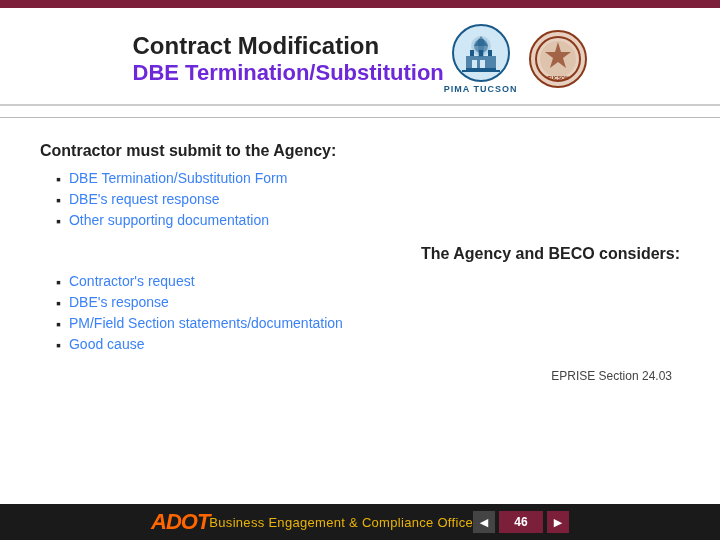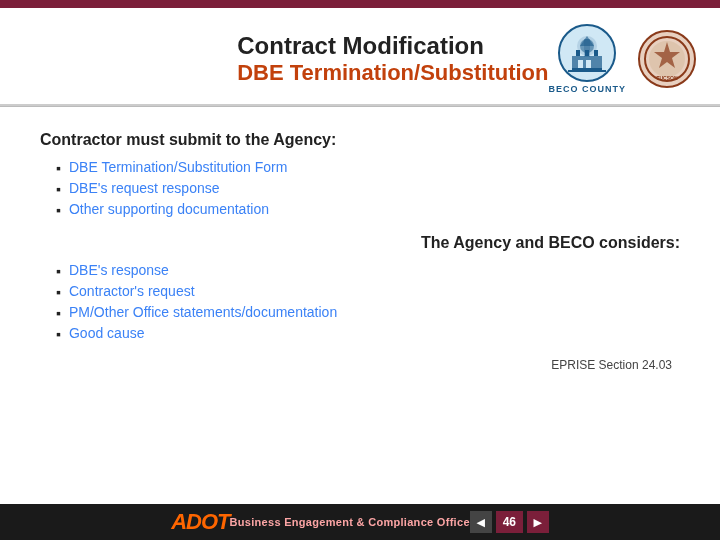--- a/index.html
+++ b/index.html
@@ -16,40 +16,40 @@
     .top-bar {
       width: 100%;
       height: 8px;
       background: #7b1f3a;
     }
 
     .header {
       padding: 16px 24px 10px 24px;
       display: flex;
       align-items: center;
-      justify-content: flex-end;
+      justify-content: center;
       border-bottom: 2px solid #ccc;
-      margin-bottom: 0;
+      margin-bottom: 11px;
     }
 
     .header-titles {
       display: flex;
       flex-direction: column;
     }
 
     .header-title-main {
       font-size: 24px;
       font-weight: bold;
       color: #222;
     }
 
     .header-title-sub {
       font-size: 22px;
       font-weight: bold;
-      color: #c2410c;
+      color: #6d28d9;
     }
 
     .header-logos {
       display: flex;
       align-items: center;
       gap: 12px;
     }
 
     .logo-pima {
       display: flex;
@@ -153,23 +153,23 @@
     .adot-logo {
       font-size: 22px;
       font-weight: 900;
       font-style: italic;
       color: #ff6600;
       letter-spacing: -1px;
       font-family: Arial Black, sans-serif;
     }
 
     .footer-center {
-      font-size: 11px;
-      color: #fca5a5;
-      font-weight: bold;
+      font-size: 13px;
+      color: #eab308;
+      font-weight: normal;
       letter-spacing: 0.3px;
     }
 
     .footer-nav {
       display: flex;
       align-items: center;
       gap: 4px;
     }
 
     .nav-btn {
@@ -182,21 +182,21 @@
       color: #fff;
       font-size: 11px;
       cursor: pointer;
     }
 
     .nav-btn.active {
       background: #7b1f3a;
     }
 
     .page-num {
-      width: 27px;
+      width: 44px;
       height: 22px;
       background: #7b1f3a;
       display: flex;
       align-items: center;
       justify-content: center;
       color: #fff;
       font-size: 12px;
       font-weight: bold;
     }
 
@@ -230,21 +230,21 @@
           <rect x="32" y="22" width="4" height="6" fill="#1a5a8a"></rect>
           <ellipse cx="25" cy="18" rx="7" ry="7" fill="#1a5a8a" opacity="0.5"></ellipse>
           <rect x="22" y="11" width="6" height="18" fill="#1a5a8a" opacity="0.3"></rect>
           <polygon points="25,8 18,18 32,18" fill="#1a5a8a" opacity="0.6"></polygon>
           <rect x="10" y="40" width="30" height="3" fill="#1a5a8a"></rect>
           <rect x="16" y="32" width="5" height="8" fill="#d0e8f5"></rect>
           <rect x="24" y="32" width="5" height="8" fill="#d0e8f5"></rect>
           <rect x="6" y="42" width="38" height="2" fill="#1a5a8a"></rect>
         </svg>
       </div>
-      <span class="logo-label">BECO COUNTY</span>
+      <span class="logo-label">PIMA TUCSON</span>
     </div>
 
     <div class="logo-tucson">
       <div class="logo-circle logo-tucson-circle">
         <svg width="50" height="50" viewBox="0 0 50 50">
           <circle cx="25" cy="25" r="22" fill="none" stroke="#8a3a1a" stroke-width="2"></circle>
           <circle cx="25" cy="25" r="18" fill="#c8a882" opacity="0.3"></circle>
           <polygon points="25,8 28,18 38,18 30,24 33,34 25,28 17,34 20,24 12,18 22,18" fill="#8a3a1a" opacity="0.7"></polygon>
           <text x="25" y="46" text-anchor="middle" font-size="5" fill="#8a3a1a" font-weight="bold">TUCSON</text>
         </svg>
@@ -267,27 +267,27 @@
       </li>
     <li>
         <span>Other supporting documentation</span>
       </li>
   </ul>
 
   <div class="section-gap">
     <div class="section-title">The Agency and BECO considers:</div>
     <ul class="bullet-list">
       <li>
+          <span>Contractor's request</span>
+        </li>
+      <li>
           <span>DBE's response</span>
         </li>
       <li>
-          <span>Contractor's request</span>
-        </li>
-      <li>
-          <span>PM/Other Office statements/documentation</span>
+          <span>PM/Field Section statements/documentation</span>
         </li>
       <li>
           <span>Good cause</span>
         </li>
     </ul>
   </div>
 
   <div class="eprise-note">EPRISE Section 24.03</div>
 </div>
 

